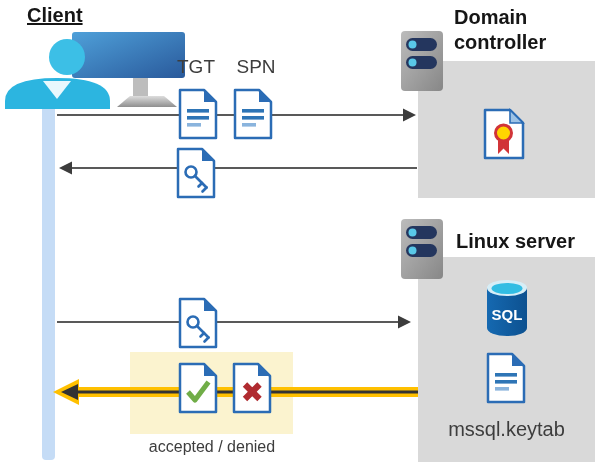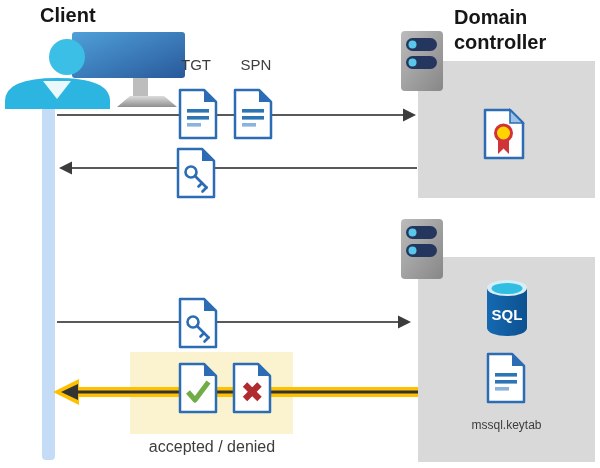--- a/index.html
+++ b/index.html
@@ -2,30 +2,30 @@
 <html><head>
 <meta charset="utf-8">
 <style>
   html,body { margin:0; padding:0; background:#fff; }
   .stage {
     position:relative; width:600px; height:468px; background:#ffffff;
     font-family:"Liberation Sans", sans-serif; overflow:hidden;
   }
   .abs { position:absolute; }
   .heading { font-weight:bold; font-size:20px; color:#161616; line-height:25px; }
-  .small-label { font-size:15px; color:#3d3d3d; }
+  .small-label { font-size:19px; color:#3d3d3d; }
   .center { text-align:center; }
 
-  .client-label   { left:40px;  top:3px; }
+  .client-label   { left:27px;  top:3px;text-decoration:underline; }
   .dc-label       { left:454px; top:5px;   width:150px; }
   .linux-label    { left:456px; top:229px; width:140px; }
   .tgt-label      { left:172px; top:56px;  width:48px; }
   .spn-label      { left:232px; top:56px;  width:48px; }
   .accepted-label { left:116px; top:438px; width:192px; font-size:16px; }
-  .keytab-label   { left:418px; top:418px; width:177px; font-size:12px; }
+  .keytab-label   { left:418px; top:418px; width:177px; font-size:20px; }
 
   .gray-box   { background:#d9d9d9; }
   .dc-box     { left:418px; top:61px;  width:177px; height:137px; }
   .linux-box  { left:418px; top:257px; width:177px; height:205px; }
   .yellow-box { left:130px; top:352px; width:163px; height:82px; background:#fbf3cf; }
 
   .lifeline {
     left:42px; top:96px; width:13px; height:364px;
     background:#c5dcf6; border-radius:2px 2px 4px 4px; z-index:2;
   }
@@ -197,18 +197,19 @@
   </svg>
 
   <svg class="abs icon doc-x" width="40" height="52" viewBox="0 0 40 52">
     <path d="M2,2 H26 L38,14 V50 H2 Z" fill="#ffffff" stroke="#2b6cb5" stroke-width="2.5" stroke-linejoin="round"></path>
     <path d="M26,2 L38,14 H26 Z" fill="#2b6cb5"></path>
     <path d="M13,22.5 L27.5,37 M27.5,22.5 L13,37" fill="none" stroke="#b02b30" stroke-width="6.2"></path>
   </svg>
 
   <div class="abs txt heading client-label">Client</div>
   <div class="abs txt heading dc-label">Domain controller</div>
+  <div class="abs txt heading linux-label">Linux server</div>
   <div class="abs txt small-label center tgt-label">TGT</div>
   <div class="abs txt small-label center spn-label">SPN</div>
   <div class="abs txt small-label center accepted-label">accepted / denied</div>
   <div class="abs txt small-label center keytab-label">mssql.keytab</div>
 
 </div>
 
 </body></html>

